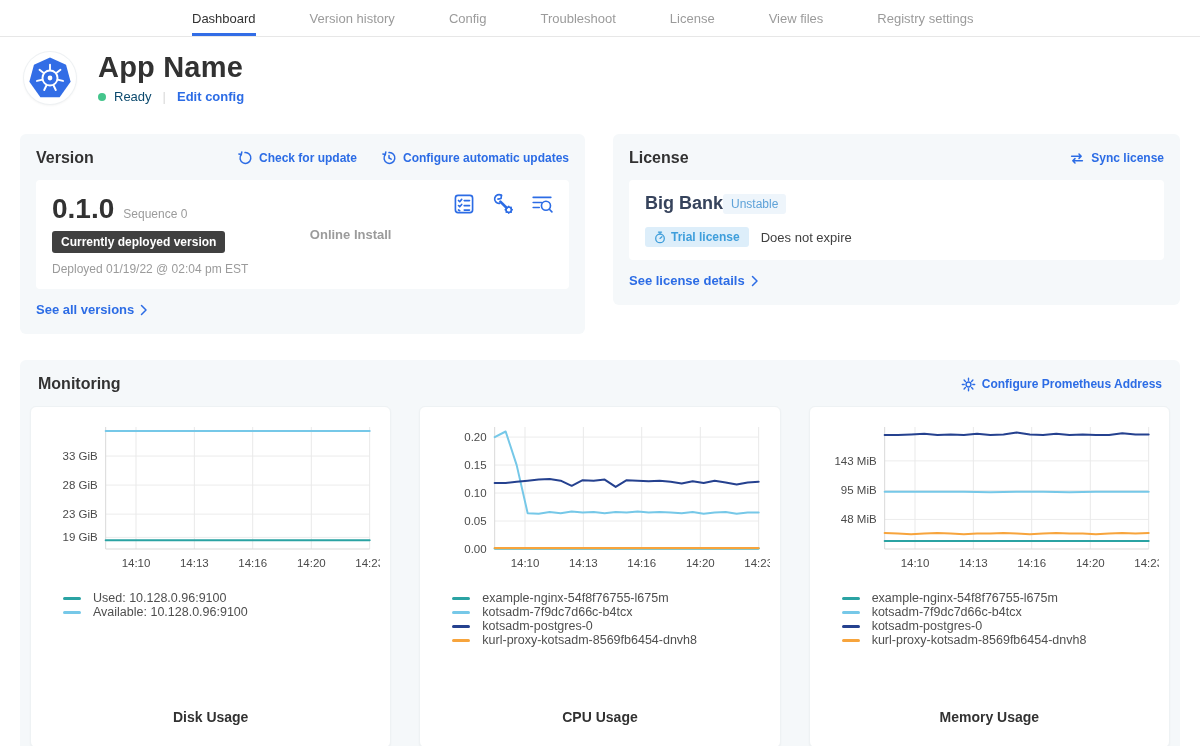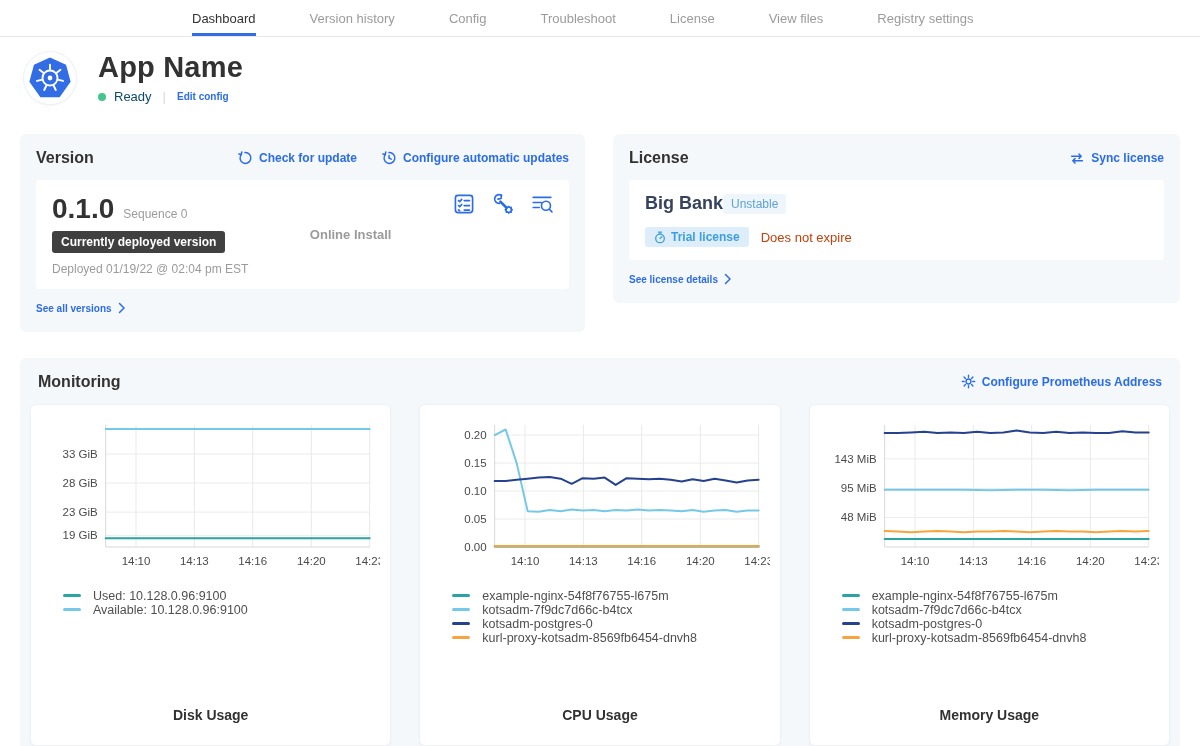--- a/index.html
+++ b/index.html
@@ -14,21 +14,21 @@
   .app-header { display:flex; align-items:center; padding:14px 24px 0 24px; }
   .app-icon-wrap { width:52px; height:52px; border-radius:50%; background:#fff; box-shadow:0 0 0 1px #eef1f3, 0 1px 3px rgba(0,0,0,.08); display:flex; align-items:center; justify-content:center; }
   .k8s-hept { width:44px; height:44px; }
   .app-title-block { margin-left:22px; }
   .app-title { font-size:29px; font-weight:700; letter-spacing:.2px; }
   .app-status-row { display:flex; align-items:center; gap:8px; margin-top:5px; }
   .status-dot { width:8px; height:8px; border-radius:50%; background:#44c58c; }
   .status-text { font-size:13px; color:#0c4a6e; }
   .vdivider { color:#d9d9d9; font-size:13px; margin:0 3px; }
   a.link { color:#2c6ce5; font-weight:700; text-decoration:none; cursor:pointer; display:inline-flex; align-items:center; gap:6px; }
-  .link13 { font-size:10px; }
+  .link13 { font-size:13px; }
   .link12 { font-size:12px; }
 
   
   .cards-row { display:flex; gap:28px; padding:0 20px; margin-top:30px; align-items:flex-start; }
   .card { background:#f5f8fa; border-radius:6px; padding:15px 16px 16px 16px; }
   .card-version { width:565px; }
   .card-license { flex:1; }
   .card-head { display:flex; align-items:center; justify-content:space-between; }
   .card-title { font-size:16px; font-weight:700; }
   .head-links { display:flex; gap:24px; }
@@ -42,21 +42,21 @@
   .online-install { margin:auto; font-size:13px; font-weight:700; color:#9b9b9b; }
   .panel-icons { display:flex; align-items:center; gap:17px; }
   .icon-btn { cursor:pointer; display:flex; }
   .see-link { margin-top:13px; display:inline-flex; }
 
   .lic-row1 { display:flex; align-items:center; }
   .lic-name { font-size:18px; font-weight:700; color:#36435c; }
   .badge-channel { background:#eef5fb; color:#5ea2d8; font-size:12px; font-weight:500; padding:3px 8px; border-radius:3px; }
   .lic-row2 { display:flex; align-items:center; gap:12px; margin-top:13px; }
   .badge-trial { background:#ddeefa; color:#3f9edb; font-size:12px; font-weight:700; padding:3px 9px; border-radius:3px; display:inline-flex; align-items:center; gap:5px; }
-  .lic-expiry { font-size:13px; color:#c2410c; }
+  .lic-expiry { font-size:13px; color:#404040; }
 
   
   .monitoring { margin:26px 20px 0 20px; background:#f5f8fa; border-radius:6px; padding:15px 10px 13px 10px; }
   .mon-head { display:flex; align-items:center; justify-content:space-between; padding:0 8px 0 8px; }
   .charts-row { display:flex; gap:28px; margin-top:13px; }
   .chart-card { flex:1; background:#fff; border:1px solid #eef2f4; border-radius:6px; box-shadow:0 1px 2px rgba(0,0,0,.04); padding:10px 10px 12px 10px; height:342px; display:flex; flex-direction:column; }
   .chart-svg { width:100%; height:158px; font-family:"Liberation Sans", sans-serif; }
   .legend { margin:16px 0 0 22px; display:flex; flex-direction:column; gap:0; }
   .legend-item { display:flex; align-items:center; gap:12px; }
   .dash { width:18px; height:3px; border-radius:2px; background:#999; flex:none; }

